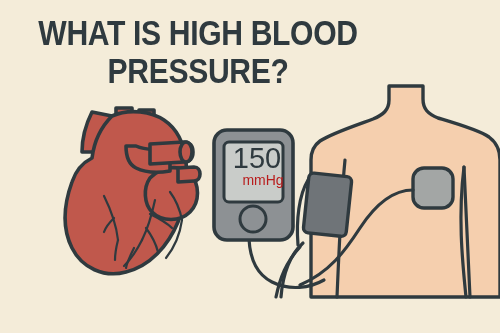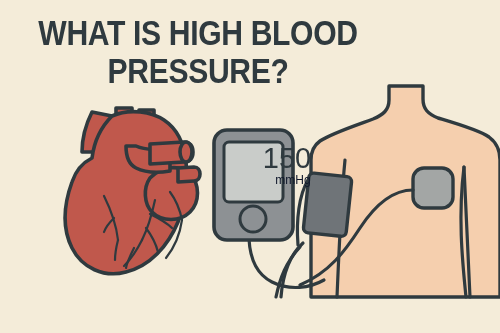--- a/index.html
+++ b/index.html
@@ -43,38 +43,37 @@
     white-space: nowrap;
   }
   #reading-block {
     position: absolute;
     left: 226px;
     top: 143px;
     width: 62px;
     text-align: center;
     z-index: 6;
     pointer-events: none;
-    padding-left: 30px;
   }
   #reading-value {
     display: block;
     font-family: "Liberation Sans", sans-serif;
     font-weight: normal;
     font-size: 29px;
     line-height: 30px;
     color: #2f3a3f;
     letter-spacing: 0px;
   }
   #reading-unit {
     display: block;
     font-family: "Liberation Sans", sans-serif;
     font-weight: normal;
-    font-size: 12px;
+    font-size: 14px;
     line-height: 14px;
-    color: #0f172a;
+    color: #b91c1c;
     letter-spacing: 0px;
     margin-left: 12px;
   }
 </style>
 </head>
 <body>
 
 <div id="stage">
 
   <svg class="layer" viewBox="0 0 500 333">

